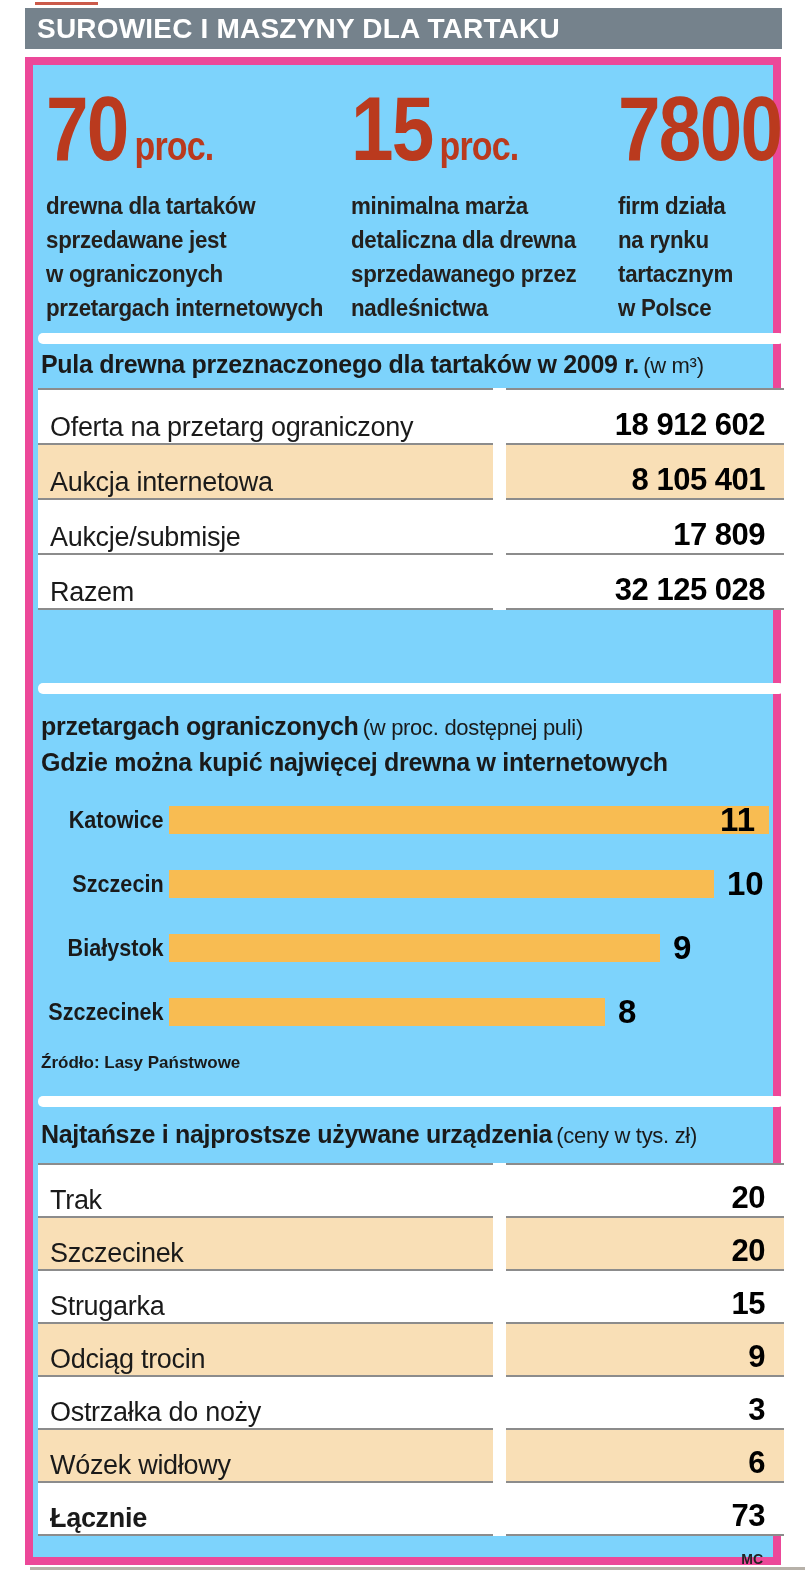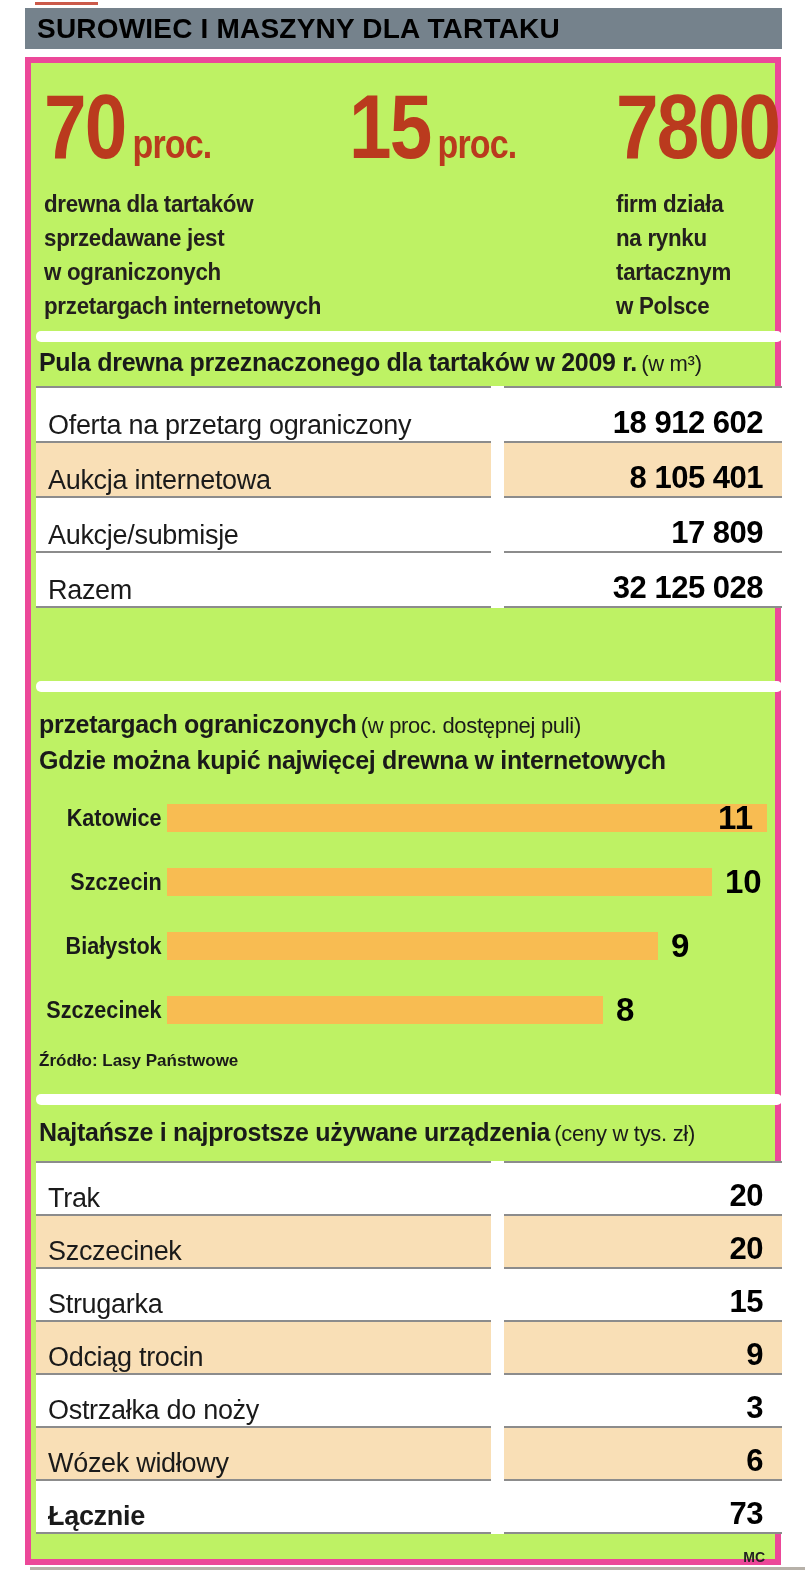--- a/index.html
+++ b/index.html
@@ -1,23 +1,23 @@
 <!DOCTYPE html>
 <html><head>
 <meta charset="utf-8">
 <style>
   html,body{margin:0;padding:0;background:#fff;}
   .container{position:relative;width:805px;height:1572px;background:#fff;
     font-family:"Liberation Sans",sans-serif;overflow:hidden;}
   .top-accent{position:absolute;left:35px;top:2px;width:63px;height:3px;background:#cb5a4a;}
   .titlebar{position:absolute;left:25px;top:8px;width:757px;height:41px;background:#75828C;
     display:flex;align-items:center;}
-  .titlebar .ttl{color:#000000;font-weight:bold;font-size:28px;padding-left:12px;letter-spacing:.2px;white-space:nowrap;}
-  .panel{position:absolute;left:25px;top:57px;width:756px;height:1508px;background:#bef264;
-    border:6px solid #ec4899;box-sizing:border-box;}
+  .titlebar .ttl{color:#ffffff;font-weight:bold;font-size:28px;padding-left:12px;letter-spacing:.2px;white-space:nowrap;}
+  .panel{position:absolute;left:25px;top:57px;width:756px;height:1508px;background:#7dd3fc;
+    border:8px solid #ec4899;box-sizing:border-box;}
 
   
   .stats{position:absolute;left:0;top:22px;width:100%;height:240px;}
   .stat{position:absolute;top:0;}
   .stat.s0{left:13px;width:305px;}
   .stat.s1{left:318px;width:254px;}
   .stat.s2{left:585px;width:165px;}
   .stat-line{white-space:nowrap;transform:scaleX(.85);transform-origin:left center;line-height:.95;}
   .stat-value{font-size:90px;font-weight:bold;color:#BA3A1E;letter-spacing:-2px;}
   .stat-unit{font-size:40px;font-weight:bold;color:#BA3A1E;margin-left:8px;letter-spacing:-1px;}
@@ -79,20 +79,26 @@
           <div>drewna dla tartaków</div>
           <div>sprzedawane jest</div>
           <div>w ograniczonych</div>
           <div>przetargach internetowych</div>
         </div>
       </div>
       <div class="stat s1">
         <div class="stat-line">
           <span class="stat-value">15</span><span class="stat-unit">proc.</span>
         </div>
+        <div class="stat-desc">
+          <div>minimalna marża</div>
+          <div>detaliczna dla drewna</div>
+          <div>sprzedawanego przez</div>
+          <div>nadleśnictwa</div>
+        </div>
       </div>
       <div class="stat s2">
         <div class="stat-line">
           <span class="stat-value">7800</span>
         </div>
         <div class="stat-desc">
           <div>firm działa</div>
           <div>na rynku</div>
           <div>tartacznym</div>
           <div>w Polsce</div>

